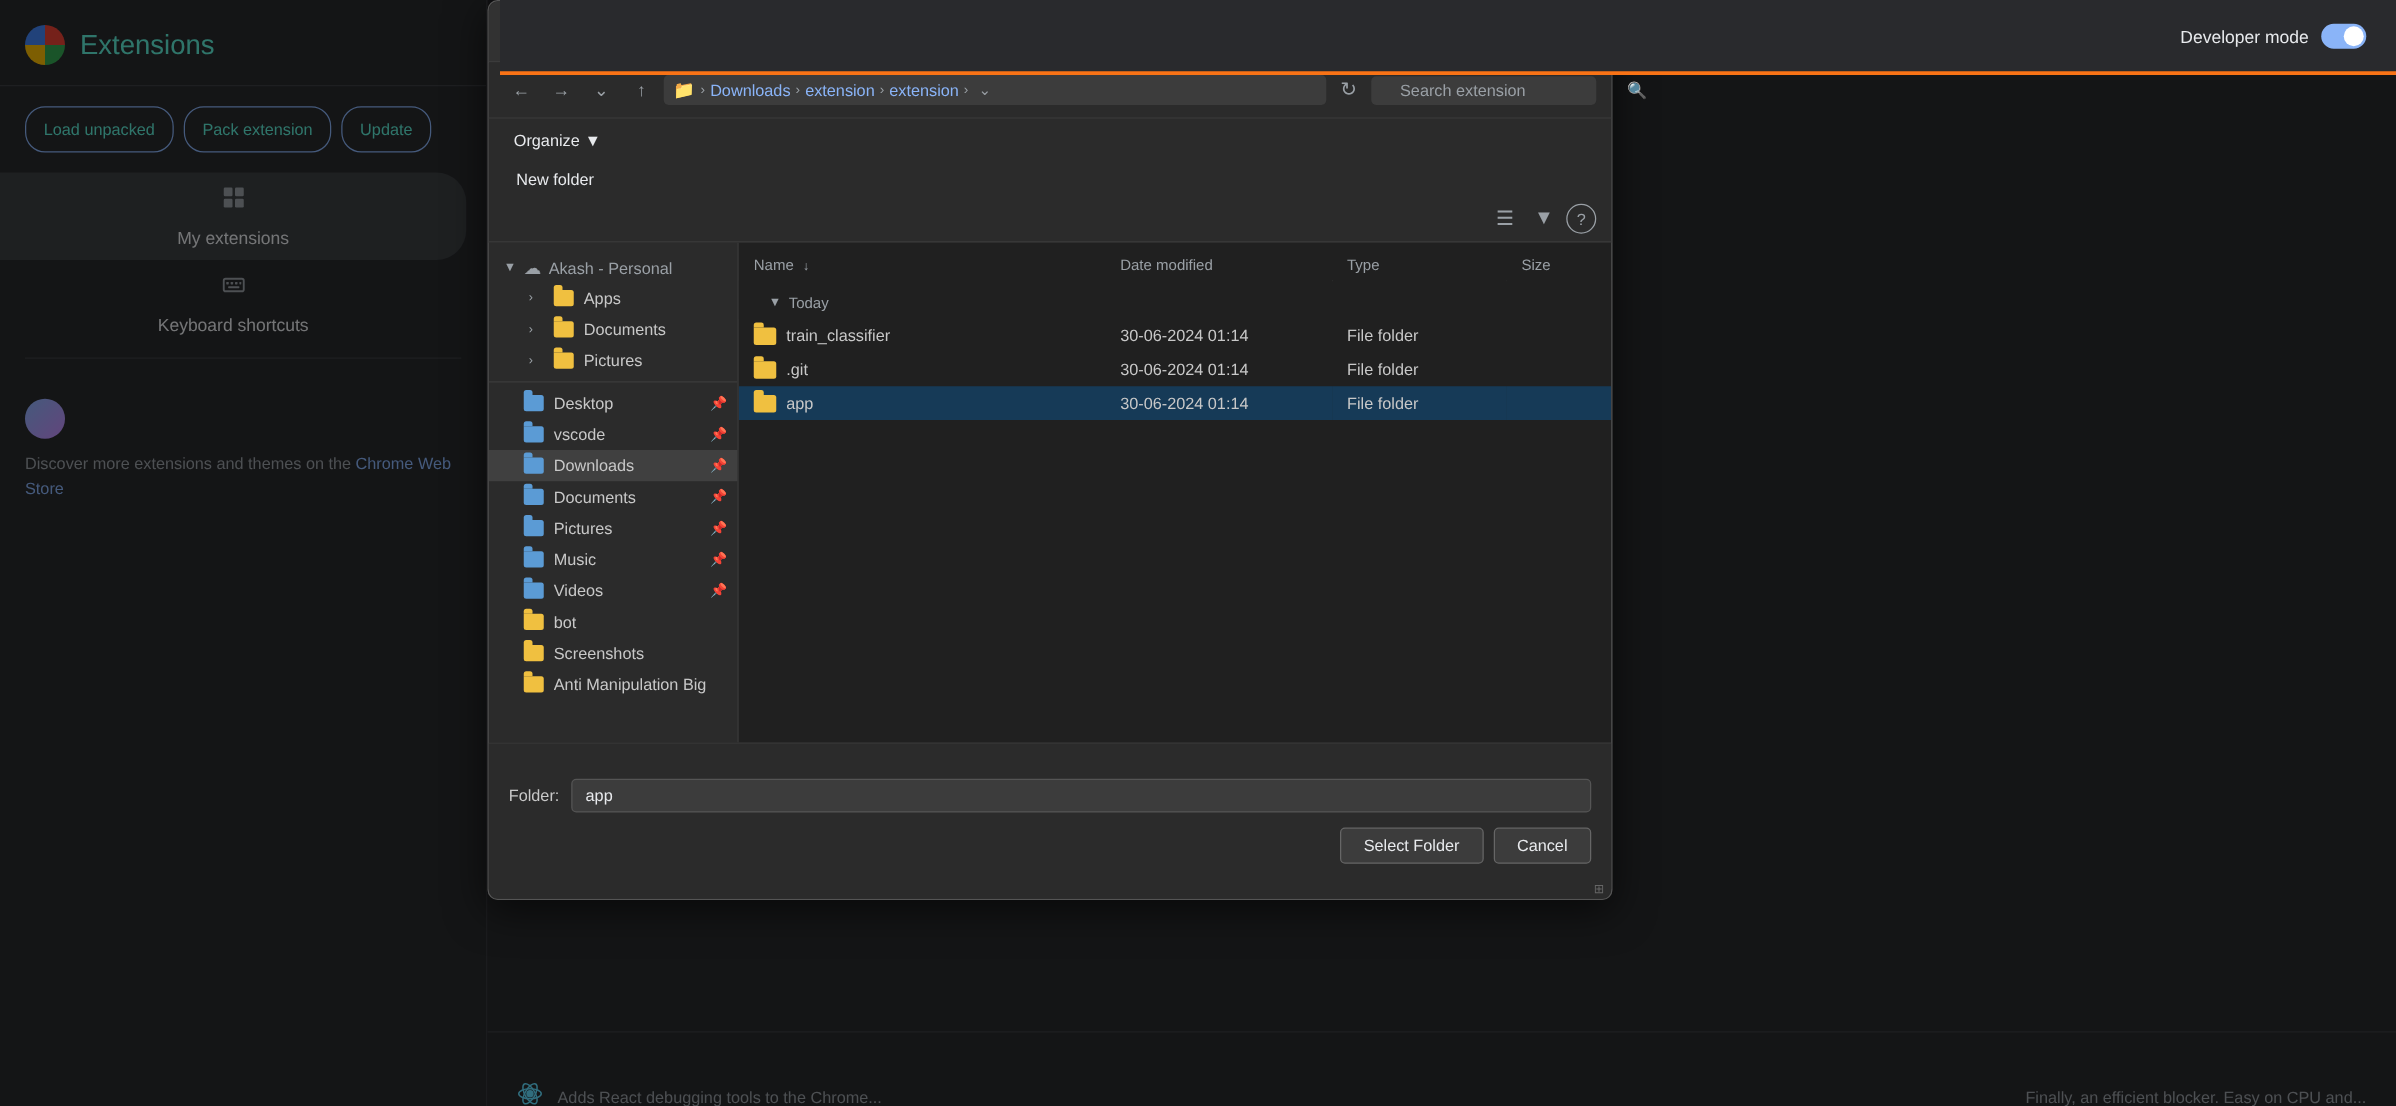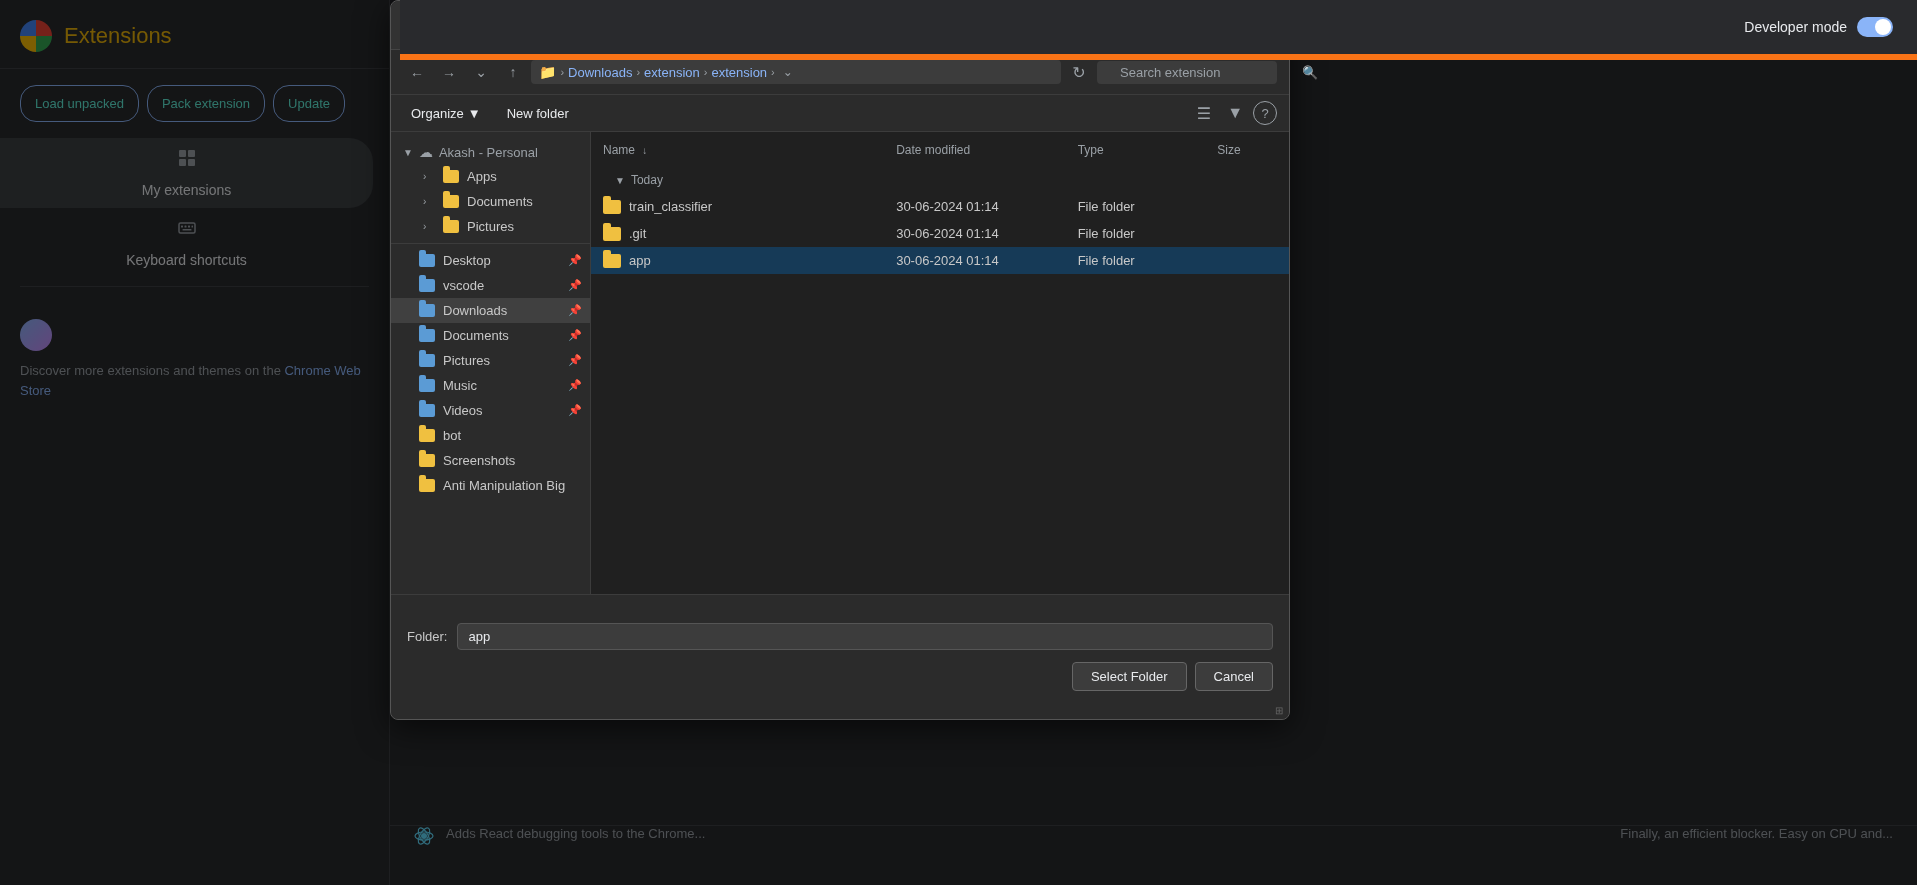--- a/index.html
+++ b/index.html
@@ -26,21 +26,21 @@
     .chrome-logo {
       width: 32px; height: 32px;
       border-radius: 50%;
       background: conic-gradient(#ea4335 0deg 90deg, #34a853 90deg 180deg, #fbbc05 180deg 270deg, #4285f4 270deg 360deg);
       flex-shrink: 0;
     }
 
     .sidebar-title {
       font-size: 22px;
       font-weight: 400;
-      color: #eab308;
+      color: #5eead4;
     }
 
     .sidebar-buttons {
       display: flex;
       gap: 8px;
       padding: 16px 20px;
     }
 
     .sidebar-btn {
       border: 1px solid #8ab4f8;
@@ -230,25 +230,26 @@
       font-size: 13px;
       outline: none;
       flex: 1;
     }
 
     .search-input::placeholder { color: #9aa0a6; }
 
     
     .dialog-action-bar {
       display: flex;
-      align-items: flex-end;
+      align-items: flex-start;
       gap: 8px;
       padding: 6px 12px;
       background: #2b2b2b;
       border-bottom: 1px solid #3c3c3c;
+      flex-direction: column;
     }
 
     .action-btn {
       background: transparent;
       border: none;
       color: #e8eaed;
       font-size: 13px;
       cursor: pointer;
       padding: 4px 8px;
       border-radius: 4px;
@@ -514,21 +515,21 @@
     
     .ext-header {
       position: absolute;
       top: 0; left: 400px; right: 0;
       height: 60px;
       background: #292a2d;
       display: flex;
       align-items: center;
       justify-content: flex-end;
       padding: 0 24px;
-      border-bottom: 6px solid #f97316;
+      border-bottom: 3px solid #f97316;
       z-index: 1;
     }
 
     .dev-mode-row {
       display: flex;
       align-items: center;
       gap: 10px;
     }
 
     .dev-mode-label {
@@ -552,21 +553,21 @@
       border-radius: 50%;
     }
 
     
     .ext-bottom-bar {
       position: absolute;
       bottom: 0; left: 390px; right: 0;
       height: 60px;
       background: #292a2d;
       display: flex;
-      align-items: flex-start;
+      align-items: flex-end;
       gap: 12px;
       padding: 0 24px;
       border-top: 1px solid #3c3f43;
       font-size: 13px;
       color: #9aa0a6;
     }
 
     
     .resize-handle {
       position: absolute;

